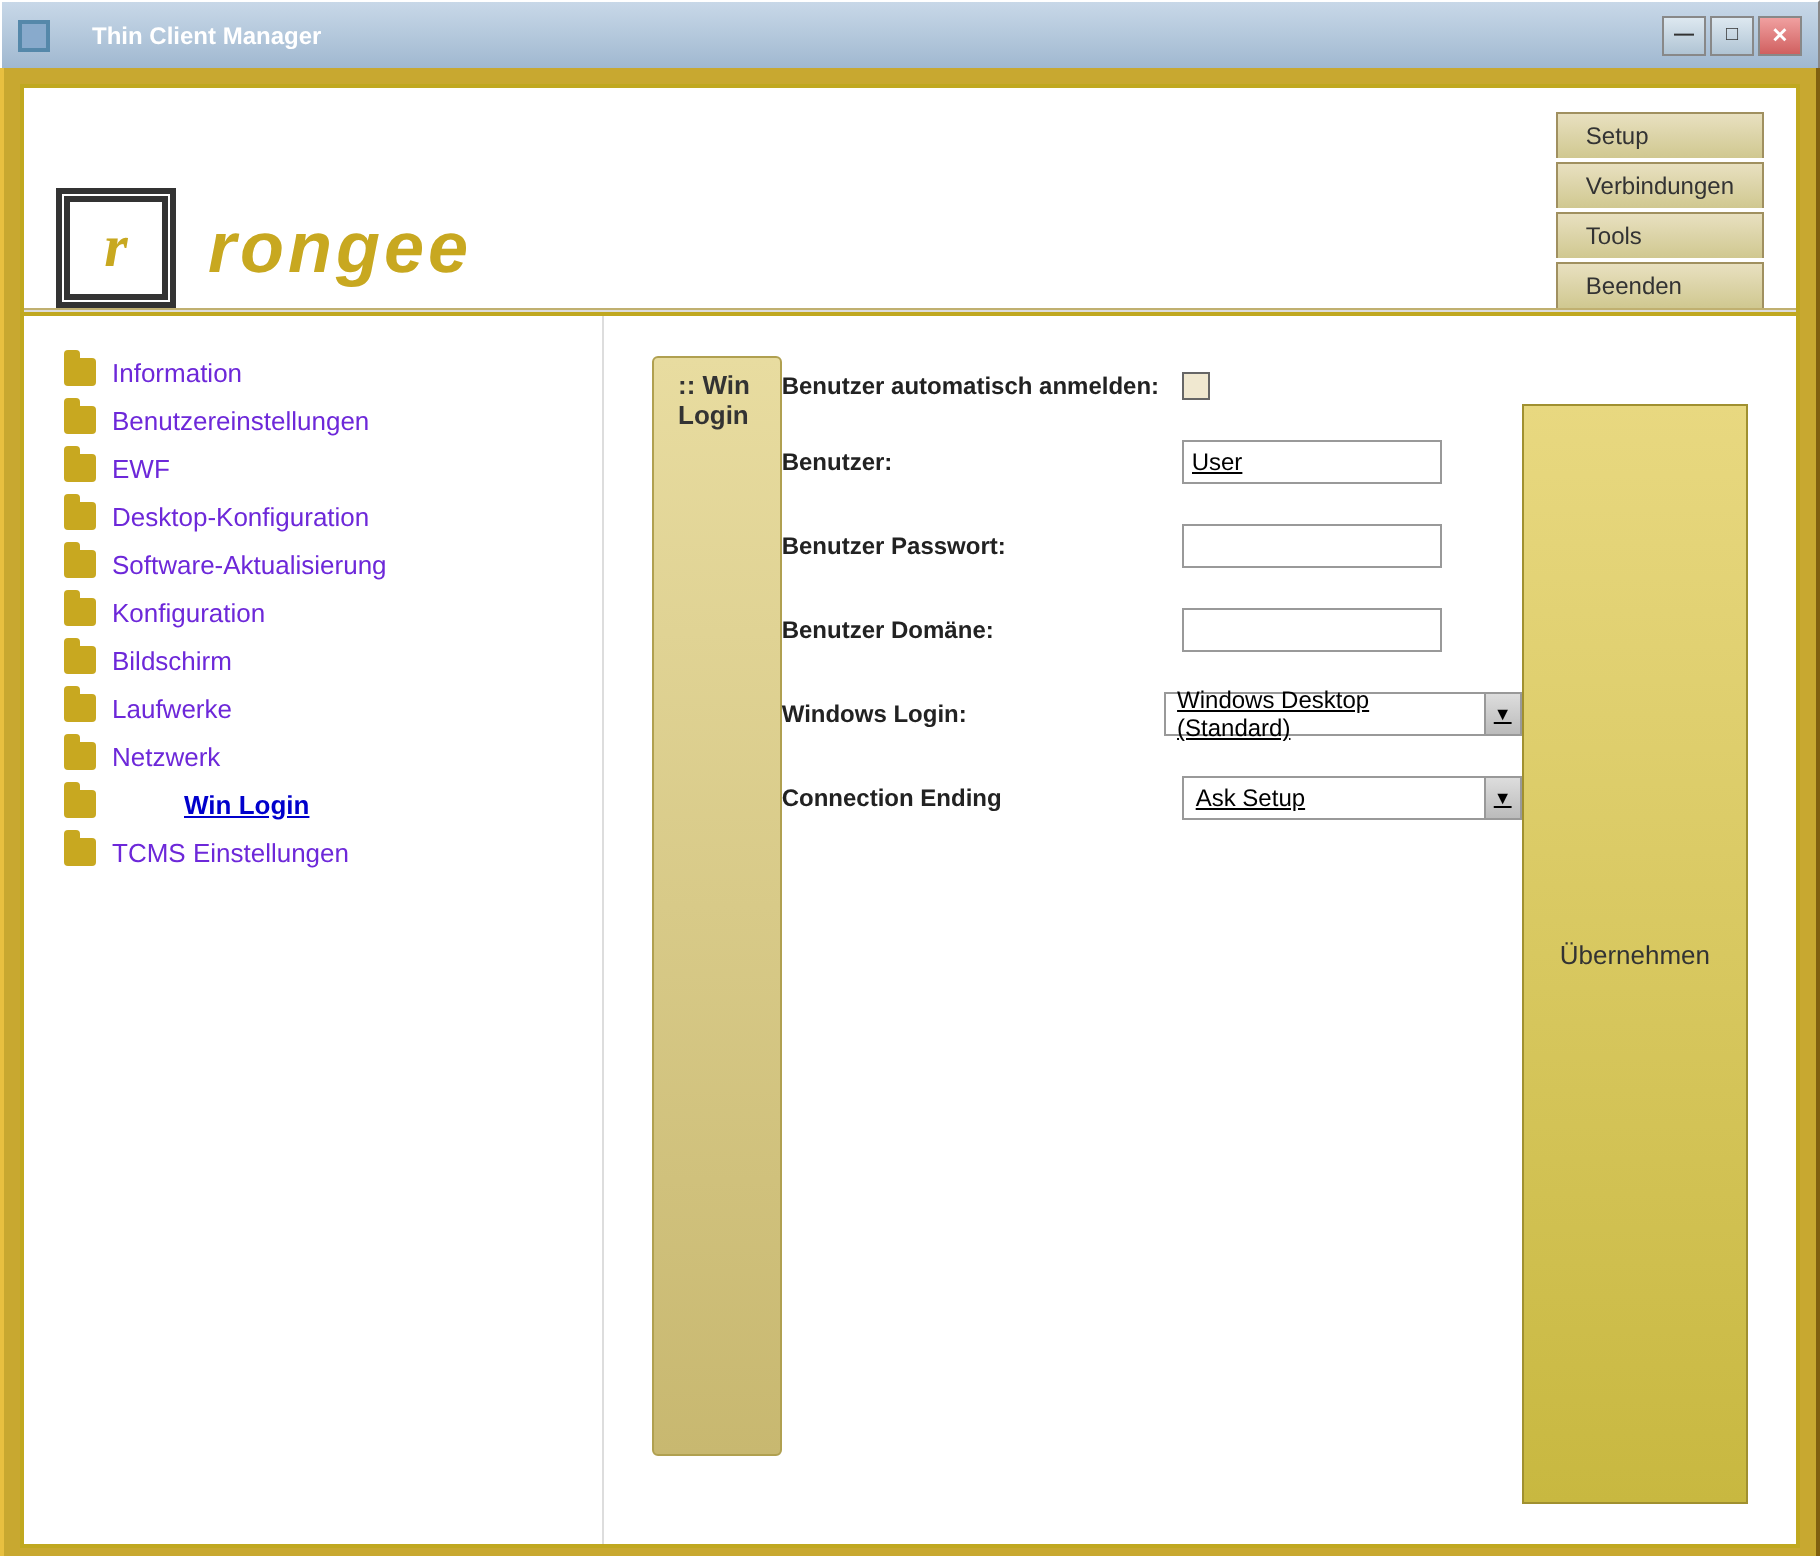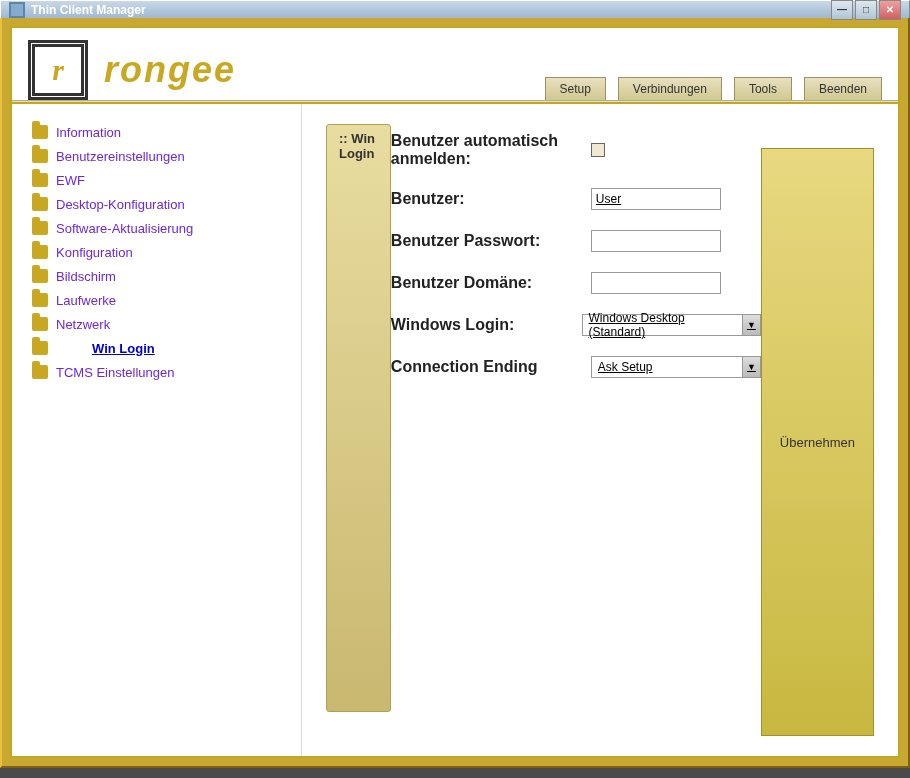--- a/index.html
+++ b/index.html
@@ -8,28 +8,29 @@
       font-family: Arial, sans-serif;
       font-size: 13px;
       width: 910px;
       height: 778px;
       overflow: hidden;
     }
 
     
     .title-bar {
       background: linear-gradient(to bottom, #c8d8e8, #a0b8d0);
-      height: 18px;
+      height: 34px;
       display: flex;
       align-items: center;
       padding: 0 8px;
       border-top: 1px solid #fff;
       border-left: 1px solid #fff;
       border-right: 1px solid #888;
       user-select: none;
+      gap: 15px;
     }
     .title-bar-icon {
       width: 16px;
       height: 16px;
       background: #5588aa;
       margin-right: 6px;
       display: flex; align-items: center; justify-content: center;
     }
     .title-bar-text {
       flex: 1;
@@ -69,21 +70,22 @@
       background: #e8e0c8;
       width: 100%;
       height: 100%;
       border: 2px solid #c0a820;
       display: flex;
       flex-direction: column;
     }
 
     .nav-tabs {
       display: flex;
-      gap: 12px;
+      gap: 2px;
+      flex-direction: column;
     }
 
     .nav-tab {
       padding: 4px 14px;
       background: linear-gradient(to bottom, #e8e0c0, #d0c890);
       border: 1px solid #a09060;
       border-bottom: none;
       cursor: pointer;
       font-size: 12px;
       color: #333;
@@ -212,21 +214,21 @@
 
     .form-row {
       display: flex;
       align-items: center;
       margin-bottom: 20px;
     }
 
     .form-label {
       width: 200px;
       font-weight: bold;
-      font-size: 16px;
+      font-size: 12px;
       color: #222;
       text-align: left;
     }
 
     .form-control {
       display: flex;
       align-items: center;
       text-decoration: underline;
     }
 

